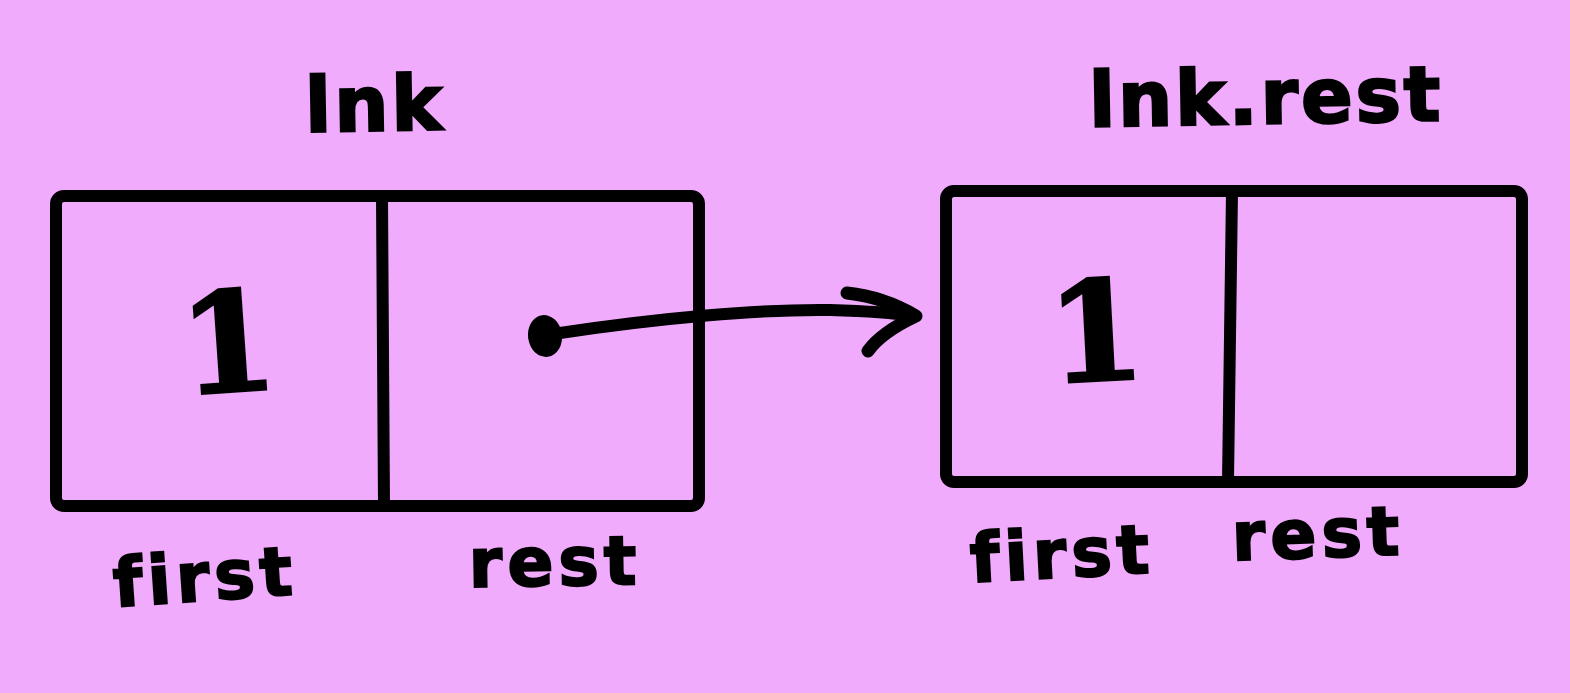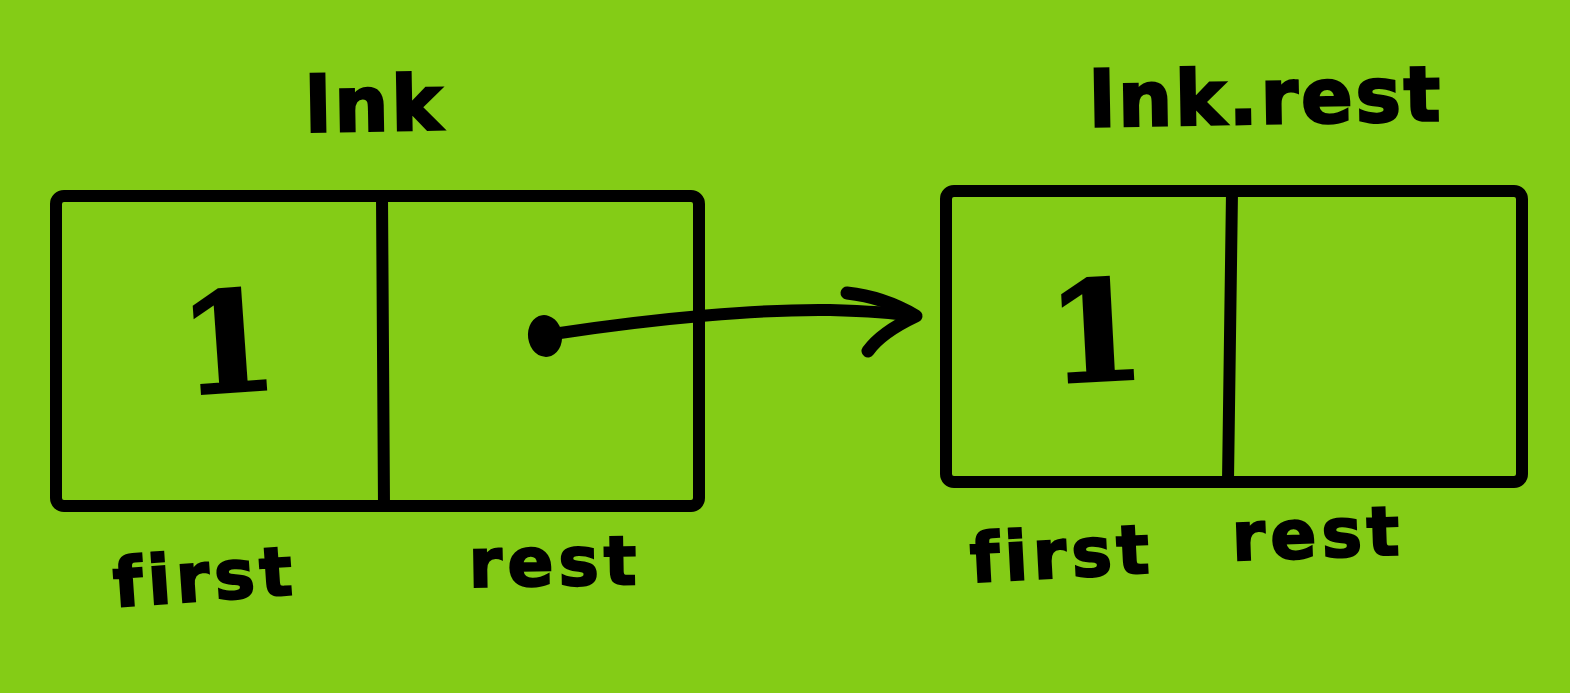--- a/index.html
+++ b/index.html
@@ -5,21 +5,21 @@
   * { margin: 0; padding: 0; box-sizing: border-box; }
   html, body { background: #ffffff; }
   body {
     width: 1570px; height: 693px;
     font-family: "DejaVu Sans", sans-serif;
     overflow: hidden;
   }
   .canvas {
     position: relative;
     width: 1570px; height: 693px;
-    background: #84cc16;
+    background: #f0abfc;
   }
   .canvas > svg { position: absolute; left: 0; top: 0; }
   .txt {
     position: absolute;
     color: #000000;
     font-weight: bold;
     white-space: nowrap;
     user-select: none;
   }
   .title {

